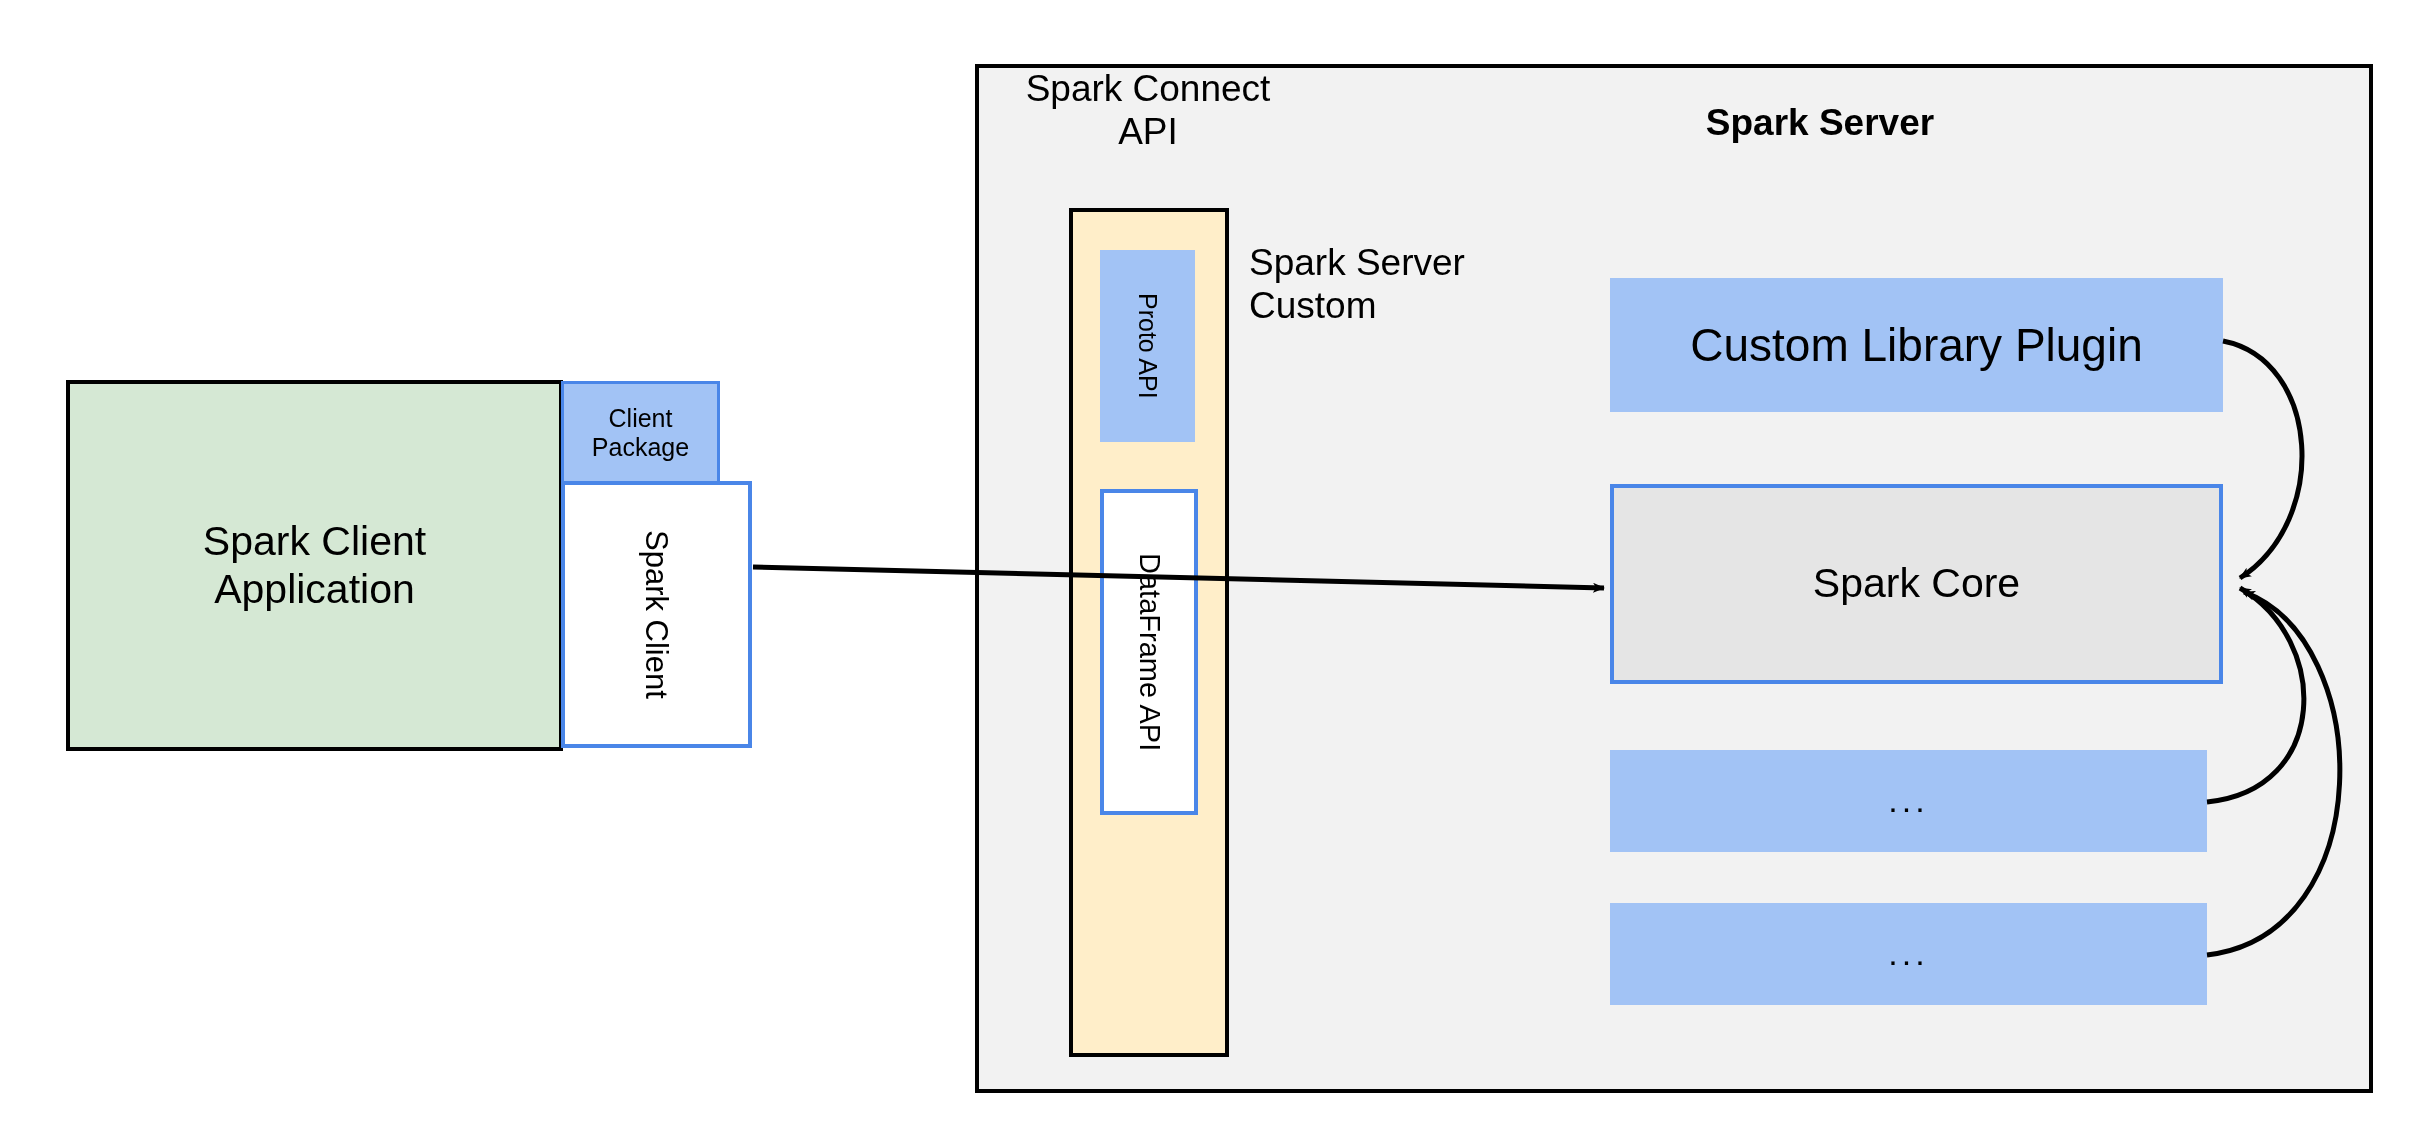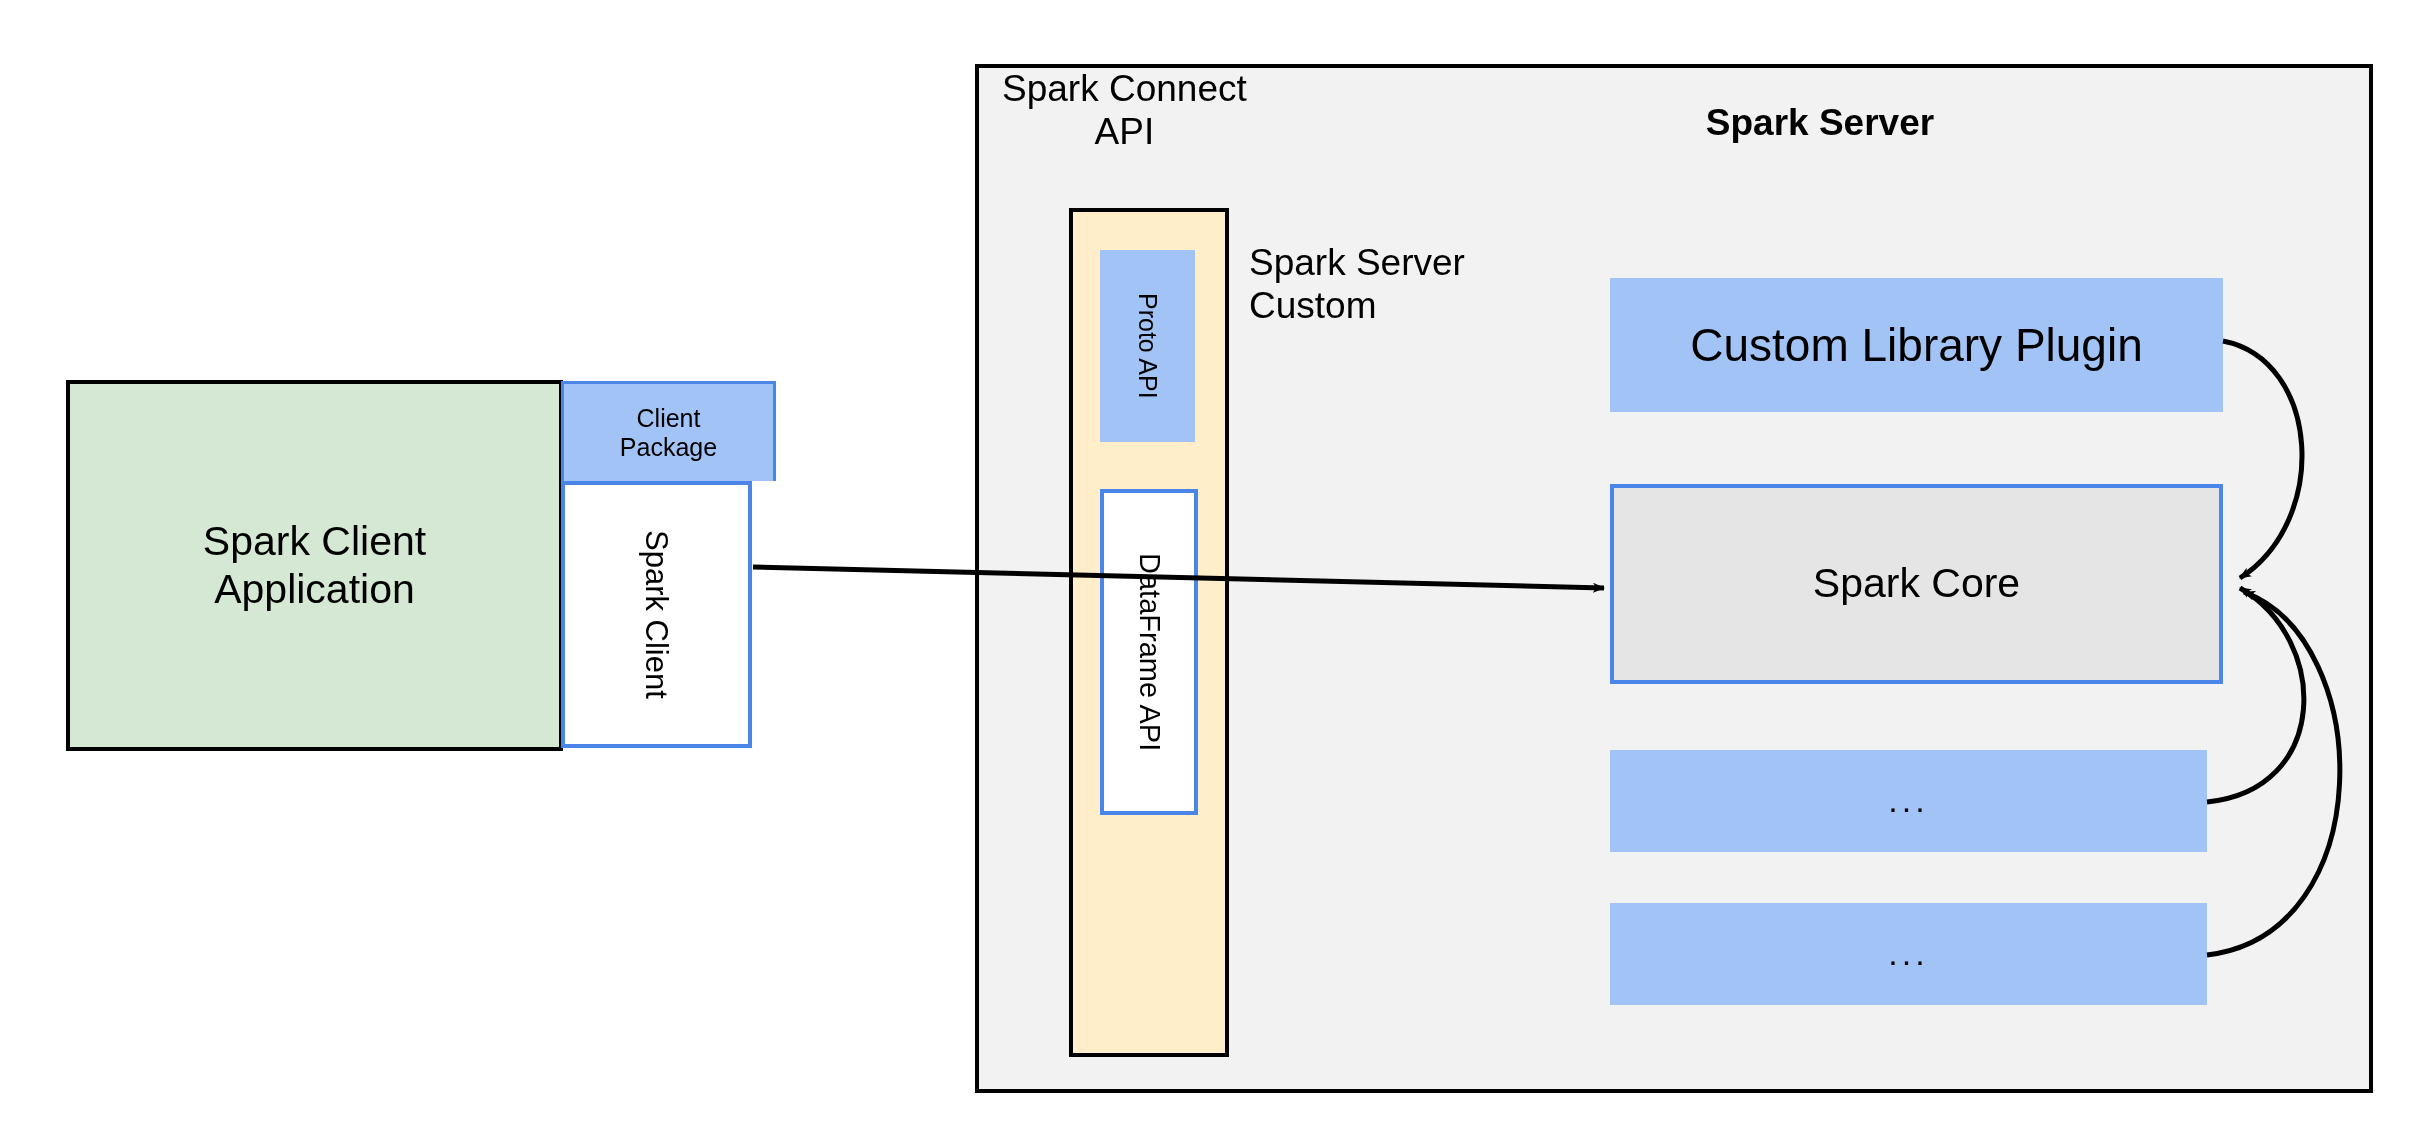--- a/index.html
+++ b/index.html
@@ -37,21 +37,21 @@
     width: 497px;
     height: 371px;
     background: #d5e8d4;
     border: 4px solid #000000;
     font-size: 41px;
   }
 
   #client-package {
     left: 561px;
     top: 381px;
-    width: 215px;
+    width: 159px;
     height: 100px;
     background: #a2c3f5;
     border: 3px solid #4a86e8;
     border-bottom: none;
     font-size: 25px;
   }
 
   #spark-client {
     left: 561px;
     top: 481px;
@@ -78,21 +78,21 @@
     box-sizing: border-box;
   }
 
   #spark-connect-api-label {
     left: 1002px;
     top: 68px;
     width: 292px;
     height: 90px;
     font-size: 37px;
     align-items: flex-start;
-    justify-content: flex-start;
+    justify-content: center;
   }
 
   #spark-server-label {
     left: 1650px;
     top: 98px;
     width: 340px;
     height: 50px;
     font-size: 37px;
     font-weight: bold;
   }

